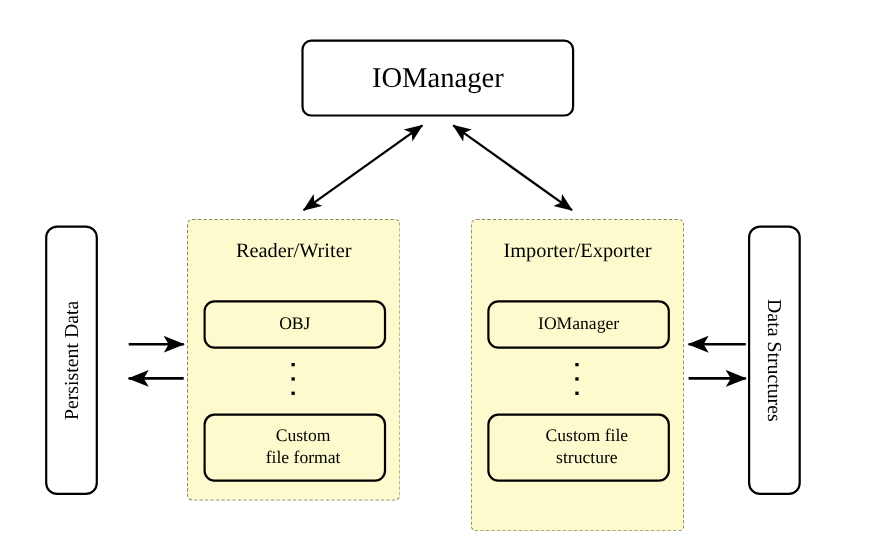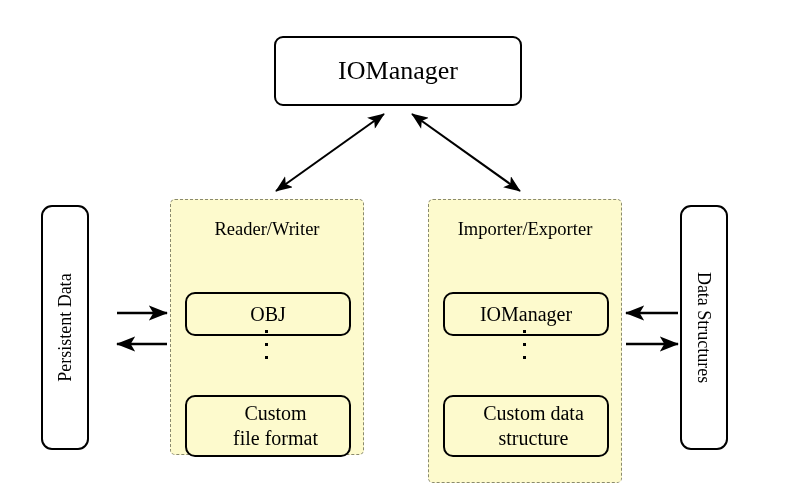--- a/index.html
+++ b/index.html
@@ -107,23 +107,22 @@
   .item {
     position: absolute;
     box-sizing: border-box;
     border: 2.4px solid #000000;
     border-radius: 10px;
     background: #fdfacd;
     display: flex;
     align-items: center;
     justify-content: center;
     text-align: center;
-    font-size: 20px;
+    font-size: 16px;
     line-height: 1.25;
-    margin-top: 19px;
   }
   .item-one {
     left: 14px;
     top: 73px;
     width: 166px;
     height: 44px;
   }
   .item-two {
     left: 14px;
     top: 176px;
@@ -239,18 +238,18 @@
       <span class="item-label">IOManager</span>
     </div>
 
     <div class="vdots">
       <i></i>
         <i></i>
         <i></i>
     </div>
 
     <div class="item item-two">
-      <span class="item-label">Custom data
+      <span class="item-label">Custom file
 structure</span>
     </div>
   </div>
 
 </div>
 
 </body></html>

